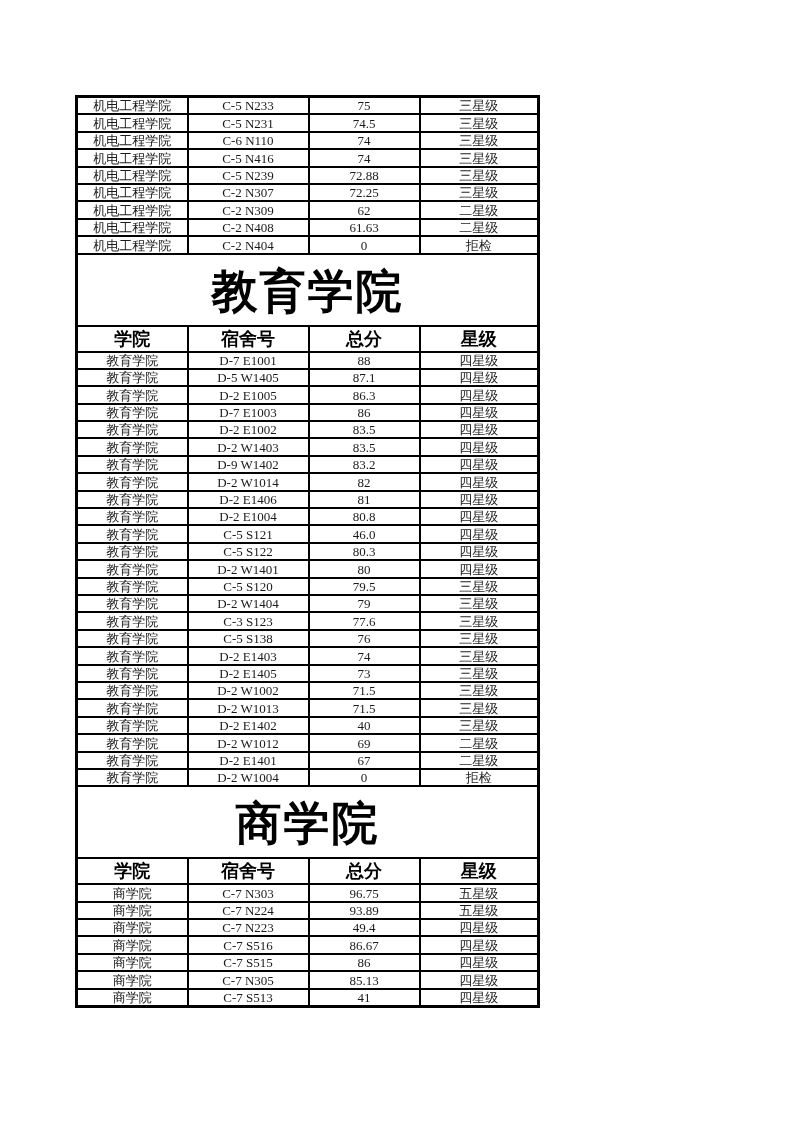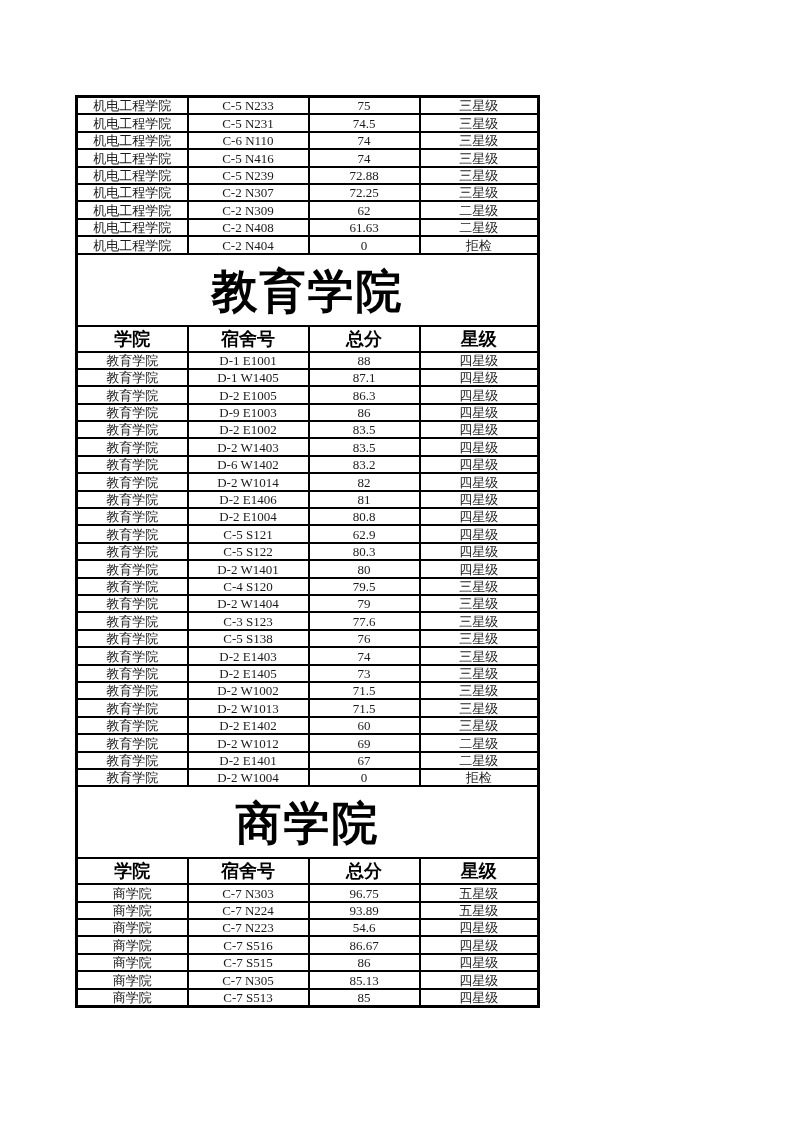--- a/index.html
+++ b/index.html
@@ -134,57 +134,57 @@
           <td colspan="4" class="banner">教育学院</td>
         </tr>
         <tr>
           <th class="colhead">学院</th>
           <th class="colhead">宿舍号</th>
           <th class="colhead">总分</th>
           <th class="colhead">星级</th>
         </tr>
         <tr>
           <td class="cell">教育学院</td>
-          <td class="cell">D-1 E1001</td>
+          <td class="cell">D-7 E1001</td>
           <td class="cell">88</td>
           <td class="cell">四星级</td>
         </tr>
         <tr>
           <td class="cell">教育学院</td>
-          <td class="cell">D-1 W1405</td>
+          <td class="cell">D-5 W1405</td>
           <td class="cell">87.1</td>
           <td class="cell">四星级</td>
         </tr>
         <tr>
           <td class="cell">教育学院</td>
           <td class="cell">D-2 E1005</td>
           <td class="cell">86.3</td>
           <td class="cell">四星级</td>
         </tr>
         <tr>
           <td class="cell">教育学院</td>
-          <td class="cell">D-9 E1003</td>
+          <td class="cell">D-7 E1003</td>
           <td class="cell">86</td>
           <td class="cell">四星级</td>
         </tr>
         <tr>
           <td class="cell">教育学院</td>
           <td class="cell">D-2 E1002</td>
           <td class="cell">83.5</td>
           <td class="cell">四星级</td>
         </tr>
         <tr>
           <td class="cell">教育学院</td>
           <td class="cell">D-2 W1403</td>
           <td class="cell">83.5</td>
           <td class="cell">四星级</td>
         </tr>
         <tr>
           <td class="cell">教育学院</td>
-          <td class="cell">D-6 W1402</td>
+          <td class="cell">D-9 W1402</td>
           <td class="cell">83.2</td>
           <td class="cell">四星级</td>
         </tr>
         <tr>
           <td class="cell">教育学院</td>
           <td class="cell">D-2 W1014</td>
           <td class="cell">82</td>
           <td class="cell">四星级</td>
         </tr>
         <tr>
@@ -195,38 +195,38 @@
         </tr>
         <tr>
           <td class="cell">教育学院</td>
           <td class="cell">D-2 E1004</td>
           <td class="cell">80.8</td>
           <td class="cell">四星级</td>
         </tr>
         <tr>
           <td class="cell">教育学院</td>
           <td class="cell">C-5 S121</td>
-          <td class="cell">62.9</td>
+          <td class="cell">46.0</td>
           <td class="cell">四星级</td>
         </tr>
         <tr>
           <td class="cell">教育学院</td>
           <td class="cell">C-5 S122</td>
           <td class="cell">80.3</td>
           <td class="cell">四星级</td>
         </tr>
         <tr>
           <td class="cell">教育学院</td>
           <td class="cell">D-2 W1401</td>
           <td class="cell">80</td>
           <td class="cell">四星级</td>
         </tr>
         <tr>
           <td class="cell">教育学院</td>
-          <td class="cell">C-4 S120</td>
+          <td class="cell">C-5 S120</td>
           <td class="cell">79.5</td>
           <td class="cell">三星级</td>
         </tr>
         <tr>
           <td class="cell">教育学院</td>
           <td class="cell">D-2 W1404</td>
           <td class="cell">79</td>
           <td class="cell">三星级</td>
         </tr>
         <tr>
@@ -261,21 +261,21 @@
         </tr>
         <tr>
           <td class="cell">教育学院</td>
           <td class="cell">D-2 W1013</td>
           <td class="cell">71.5</td>
           <td class="cell">三星级</td>
         </tr>
         <tr>
           <td class="cell">教育学院</td>
           <td class="cell">D-2 E1402</td>
-          <td class="cell">60</td>
+          <td class="cell">40</td>
           <td class="cell">三星级</td>
         </tr>
         <tr>
           <td class="cell">教育学院</td>
           <td class="cell">D-2 W1012</td>
           <td class="cell">69</td>
           <td class="cell">二星级</td>
         </tr>
         <tr>
           <td class="cell">教育学院</td>
@@ -306,21 +306,21 @@
         </tr>
         <tr>
           <td class="cell">商学院</td>
           <td class="cell">C-7 N224</td>
           <td class="cell">93.89</td>
           <td class="cell">五星级</td>
         </tr>
         <tr>
           <td class="cell">商学院</td>
           <td class="cell">C-7 N223</td>
-          <td class="cell">54.6</td>
+          <td class="cell">49.4</td>
           <td class="cell">四星级</td>
         </tr>
         <tr>
           <td class="cell">商学院</td>
           <td class="cell">C-7 S516</td>
           <td class="cell">86.67</td>
           <td class="cell">四星级</td>
         </tr>
         <tr>
           <td class="cell">商学院</td>
@@ -330,18 +330,18 @@
         </tr>
         <tr>
           <td class="cell">商学院</td>
           <td class="cell">C-7 N305</td>
           <td class="cell">85.13</td>
           <td class="cell">四星级</td>
         </tr>
         <tr>
           <td class="cell">商学院</td>
           <td class="cell">C-7 S513</td>
-          <td class="cell">85</td>
+          <td class="cell">41</td>
           <td class="cell">四星级</td>
         </tr>
       </tbody>
   </table>
 </div>
 
 </body></html>

